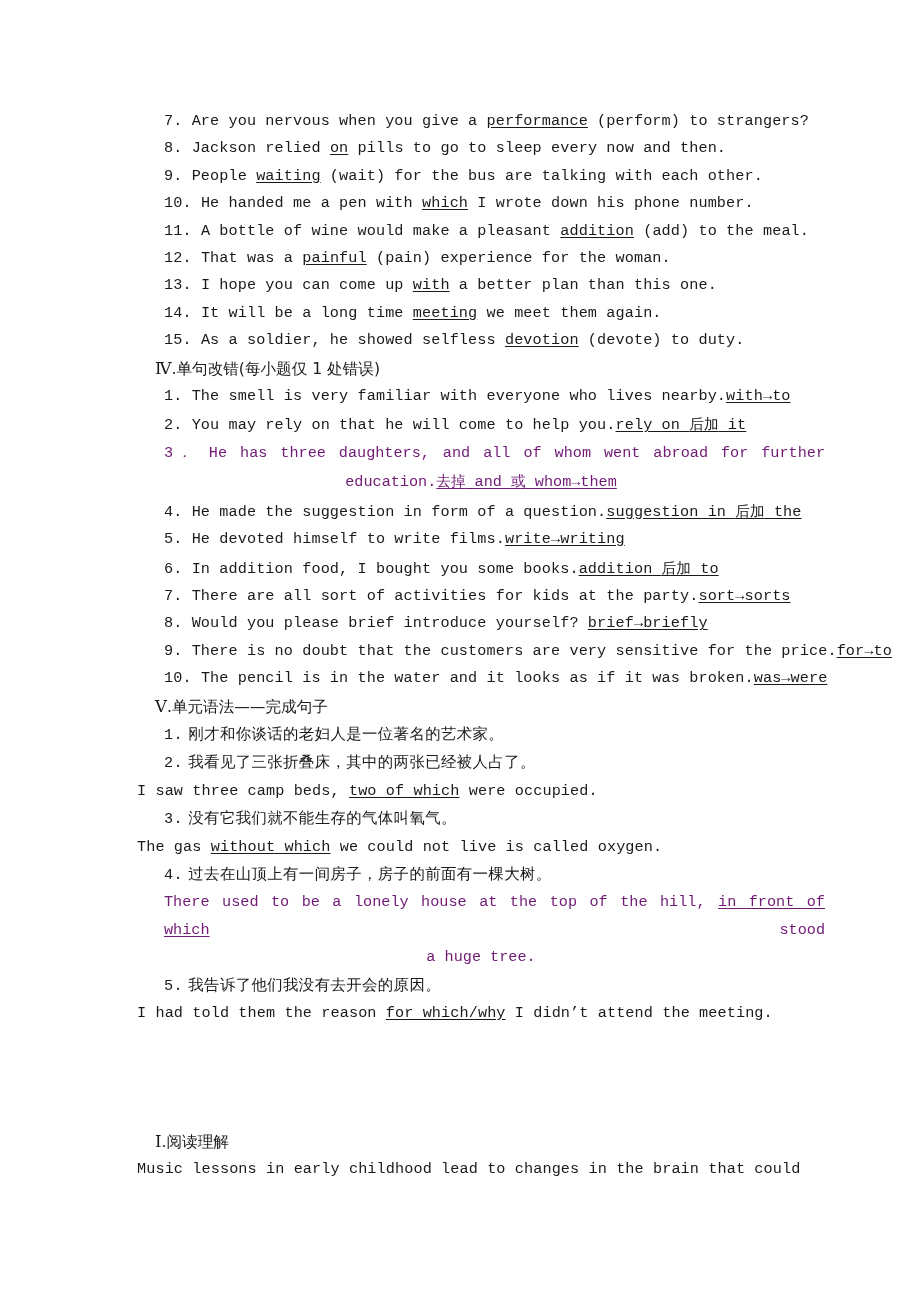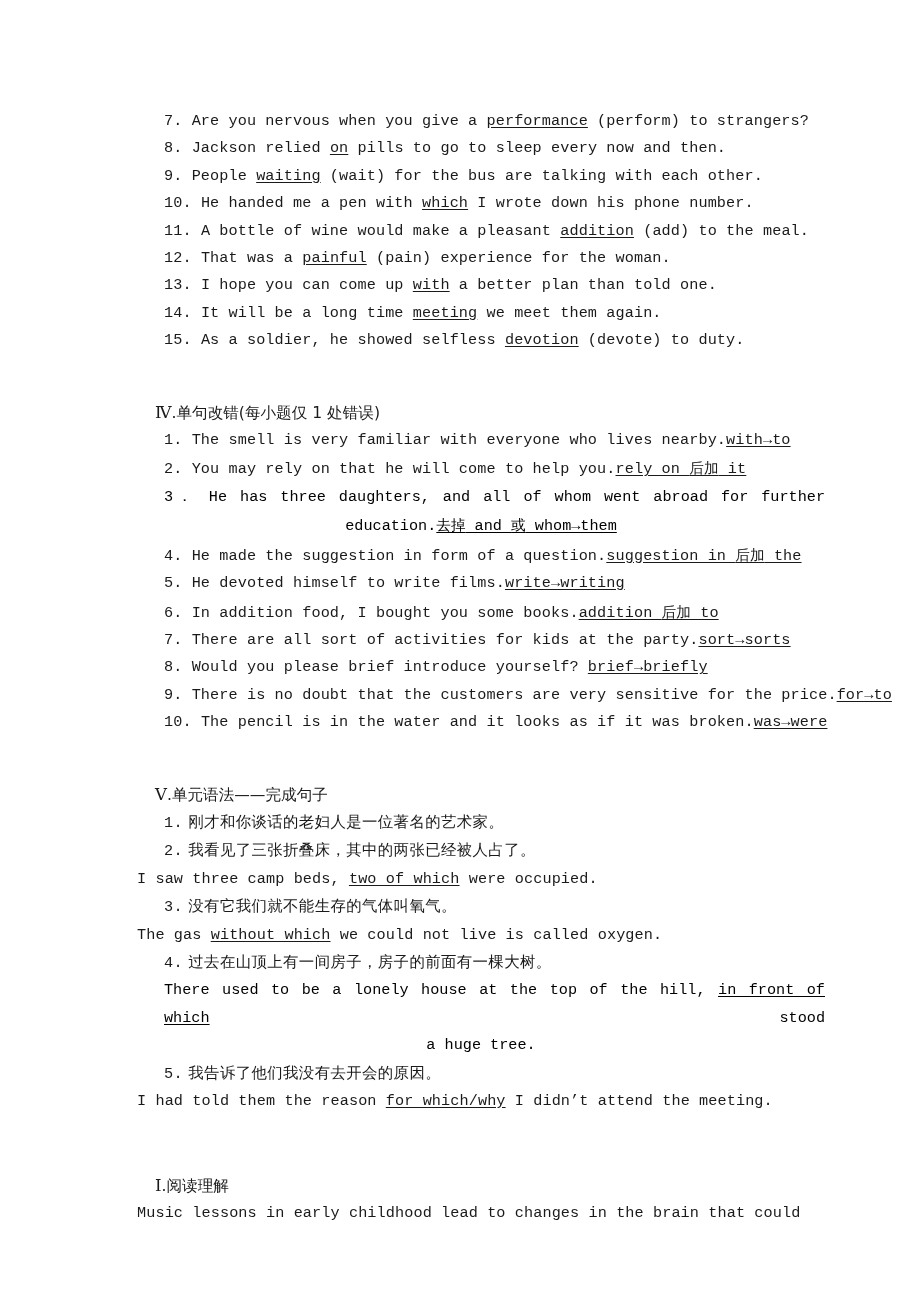--- a/index.html
+++ b/index.html
@@ -42,21 +42,20 @@
 
   
   .line.num { padding-left: 27px; }
 
   
   .line.heading {
     padding-left: 18px;
     font-family: "Liberation Serif", "DejaVu Serif", serif;
     font-size: 16.5px;
     letter-spacing: 0;
-    margin-top: 44px;
   }
   .heading .cjk {
     font-family: "DejaVu Sans", "Liberation Sans", sans-serif;
     font-size: 15.6px;
   }
 
   
   .line.flush { padding-left: 0; }
 
   
@@ -68,21 +67,21 @@
   }
   .line.cn .idx {
     font-family: "Liberation Mono", "DejaVu Sans Mono", monospace;
     font-size: 15.2px;
   }
 
   
   .just-block {
     font-size: 15.2px;
     line-height: 27.4px;
-    color: #000000;
+    color: #701a75;
   }
   .just-line-a {
     text-align: justify;
     text-align-last: justify;
     padding-left: 27px;
     width: 661px;
   }
   .just-line-b { white-space: nowrap; text-align: center; }
 
   .just-line-c {
@@ -189,21 +188,21 @@
     <div class="line num"><span>8.</span> <span>Jackson relied </span><u>on</u><span> pills to go to sleep every now and then.</span></div>
 
     <div class="line num"><span>9.</span> <span>People </span><u>waiting</u><span> (wait) for the bus are talking with each other.</span></div>
 
     <div class="line num"><span>10.</span> <span>He handed me a pen with </span><u>which</u><span> I wrote down his phone number.</span></div>
 
     <div class="line num"><span>11.</span> <span>A bottle of wine would make a pleasant </span><u>addition</u><span> (add) to the meal.</span></div>
 
     <div class="line num"><span>12.</span> <span>That was a </span><u>painful</u><span> (pain)  experience for the woman.</span></div>
 
-    <div class="line num"><span>13.</span> <span>I hope you can come up </span><u>with</u><span> a better plan than told one.</span></div>
+    <div class="line num"><span>13.</span> <span>I hope you can come up </span><u>with</u><span> a better plan than this one.</span></div>
 
     <div class="line num"><span>14.</span> <span>It will be a long time </span><u>meeting</u><span> we meet them again.</span></div>
 
     <div class="line num"><span>15.</span> <span>As a soldier, he showed selfless </span><u>devotion</u><span> (devote) to duty.</span></div>
 
     <div class="line heading"><span>Ⅳ</span><span class="cjk">.单句改错(每小题仅 1 处错误)</span></div>
 
     <div class="line num"><span>1.</span> <span>The smell is very familiar with everyone who lives nearby.</span><u>with→to</u></div>
 
     <div class="line num"><span>2.</span> <span>You may rely on that he will come to help you.</span><span class="u"><span>rely on </span><span class="cjk-inline">后加</span><span> it</span></span></div>

